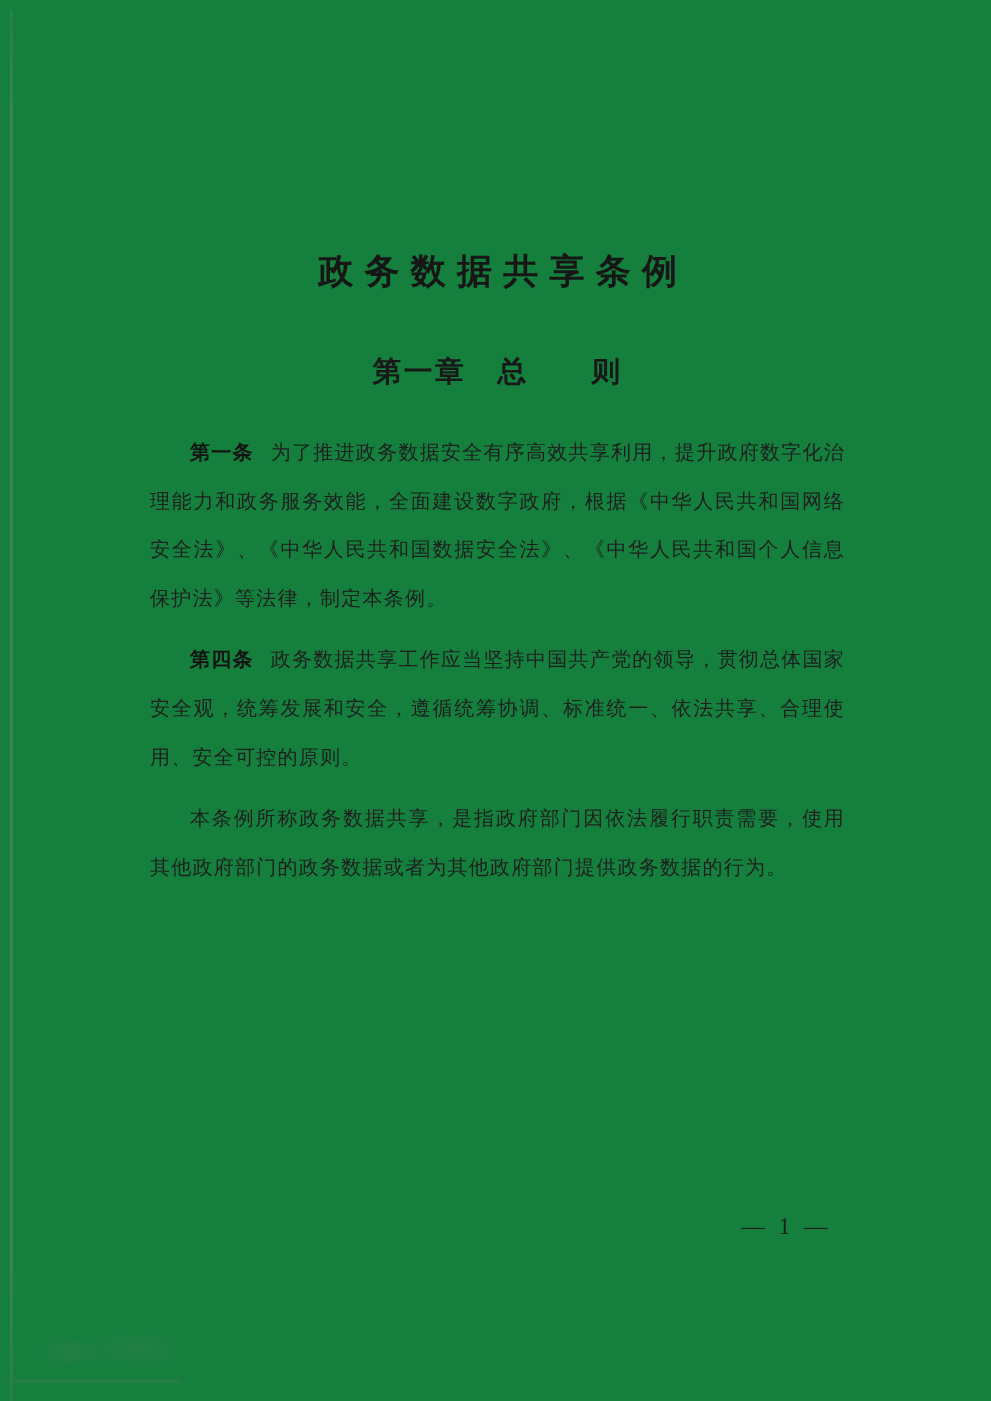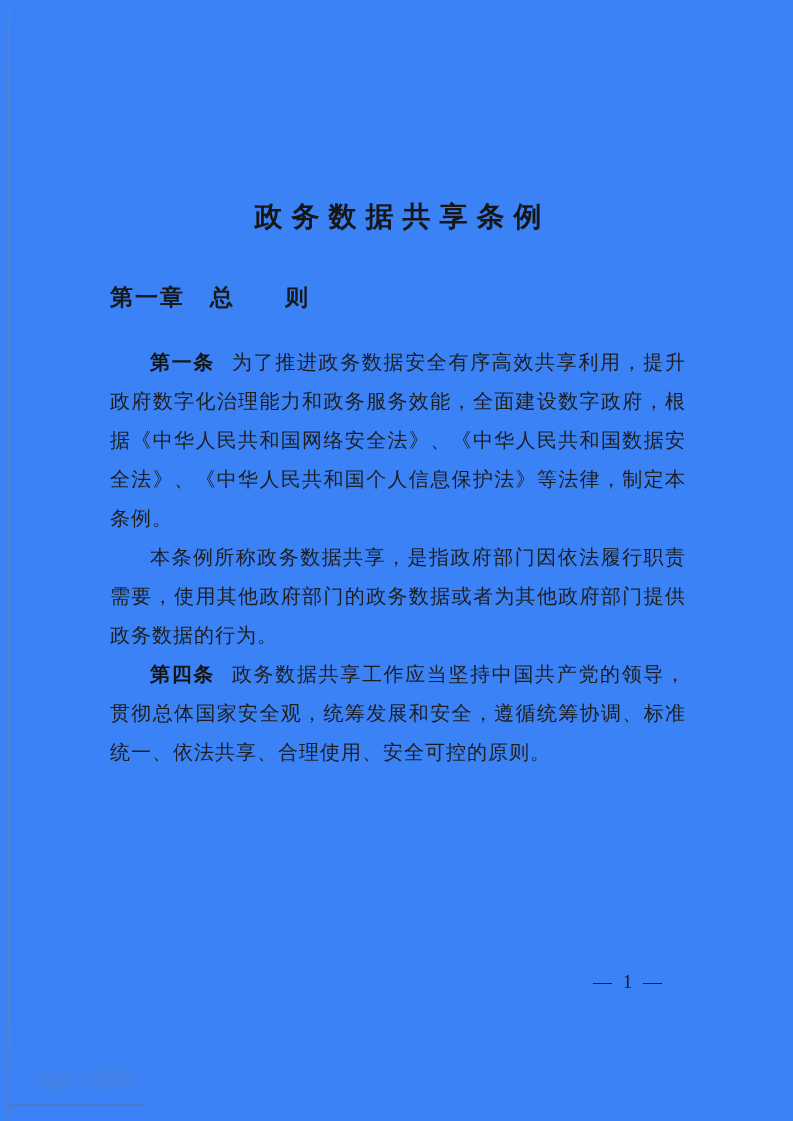--- a/index.html
+++ b/index.html
@@ -4,21 +4,21 @@
 <style>
   html, body {
     margin: 0;
     padding: 0;
     background: #e8e8e8;
   }
   .page {
     position: relative;
     width: 793px;
     height: 1121px;
-    background: #3b82f6;
+    background: #15803d;
     overflow: hidden;
     font-family: "Liberation Serif", "DejaVu Serif", serif;
     color: #1c1c1c;
   }
   
   .edge-shadow {
     position: absolute;
     left: 8px;
     top: 8px;
     width: 2px;
@@ -59,30 +59,31 @@
   .doc-title {
     text-align: center;
     font-size: 28px;
     font-weight: 700;
     letter-spacing: 9px;
     text-indent: 9px; 
     color: #161616;
     margin: 0 0 46px 0;
   }
   .chapter-heading {
+    text-align: center;
     font-size: 23px;
     font-weight: 700;
     letter-spacing: 2px;
     color: #181818;
     margin: 0 0 30px 0;
     white-space: pre;
   }
   .body-text p.article {
-    margin: 0;
-    font-size: 20px;
+    margin: 10px;
+    font-size: 16px;
     line-height: 39px;
     letter-spacing: 1px;
     text-align: justify;
     text-indent: 2em;
     color: #1e1e1e;
   }
   .article-label {
     font-weight: 700;
     margin-right: 0.85em;
     color: #141414;
@@ -118,25 +119,25 @@
 
     <div class="body-text">
 
       <p class="article">
         <span class="article-label">第一条</span><span>为了推进政务数据安全有序高效共享利用，提升政府数字化治理能力和政务服务效能，全面建设数字政府，根据《中华人民共和国网络安全法》、《中华人民共和国数据安全法》、《中华人民共和国个人信息保护法》等法律，制定本条例。</span>
       </p>
 
 
 
       <p class="article">
-        <span>本条例所称政务数据共享，是指政府部门因依法履行职责需要，使用其他政府部门的政务数据或者为其他政府部门提供政务数据的行为。</span>
+        <span class="article-label">第四条</span><span>政务数据共享工作应当坚持中国共产党的领导，贯彻总体国家安全观，统筹发展和安全，遵循统筹协调、标准统一、依法共享、合理使用、安全可控的原则。</span>
       </p>
 
       <p class="article">
-        <span class="article-label">第四条</span><span>政务数据共享工作应当坚持中国共产党的领导，贯彻总体国家安全观，统筹发展和安全，遵循统筹协调、标准统一、依法共享、合理使用、安全可控的原则。</span>
+        <span>本条例所称政务数据共享，是指政府部门因依法履行职责需要，使用其他政府部门的政务数据或者为其他政府部门提供政务数据的行为。</span>
       </p>
 
     </div>
   </div>
 
   <div class="page-number">— 1 —</div>
 
 </div>
 
 </body></html>

